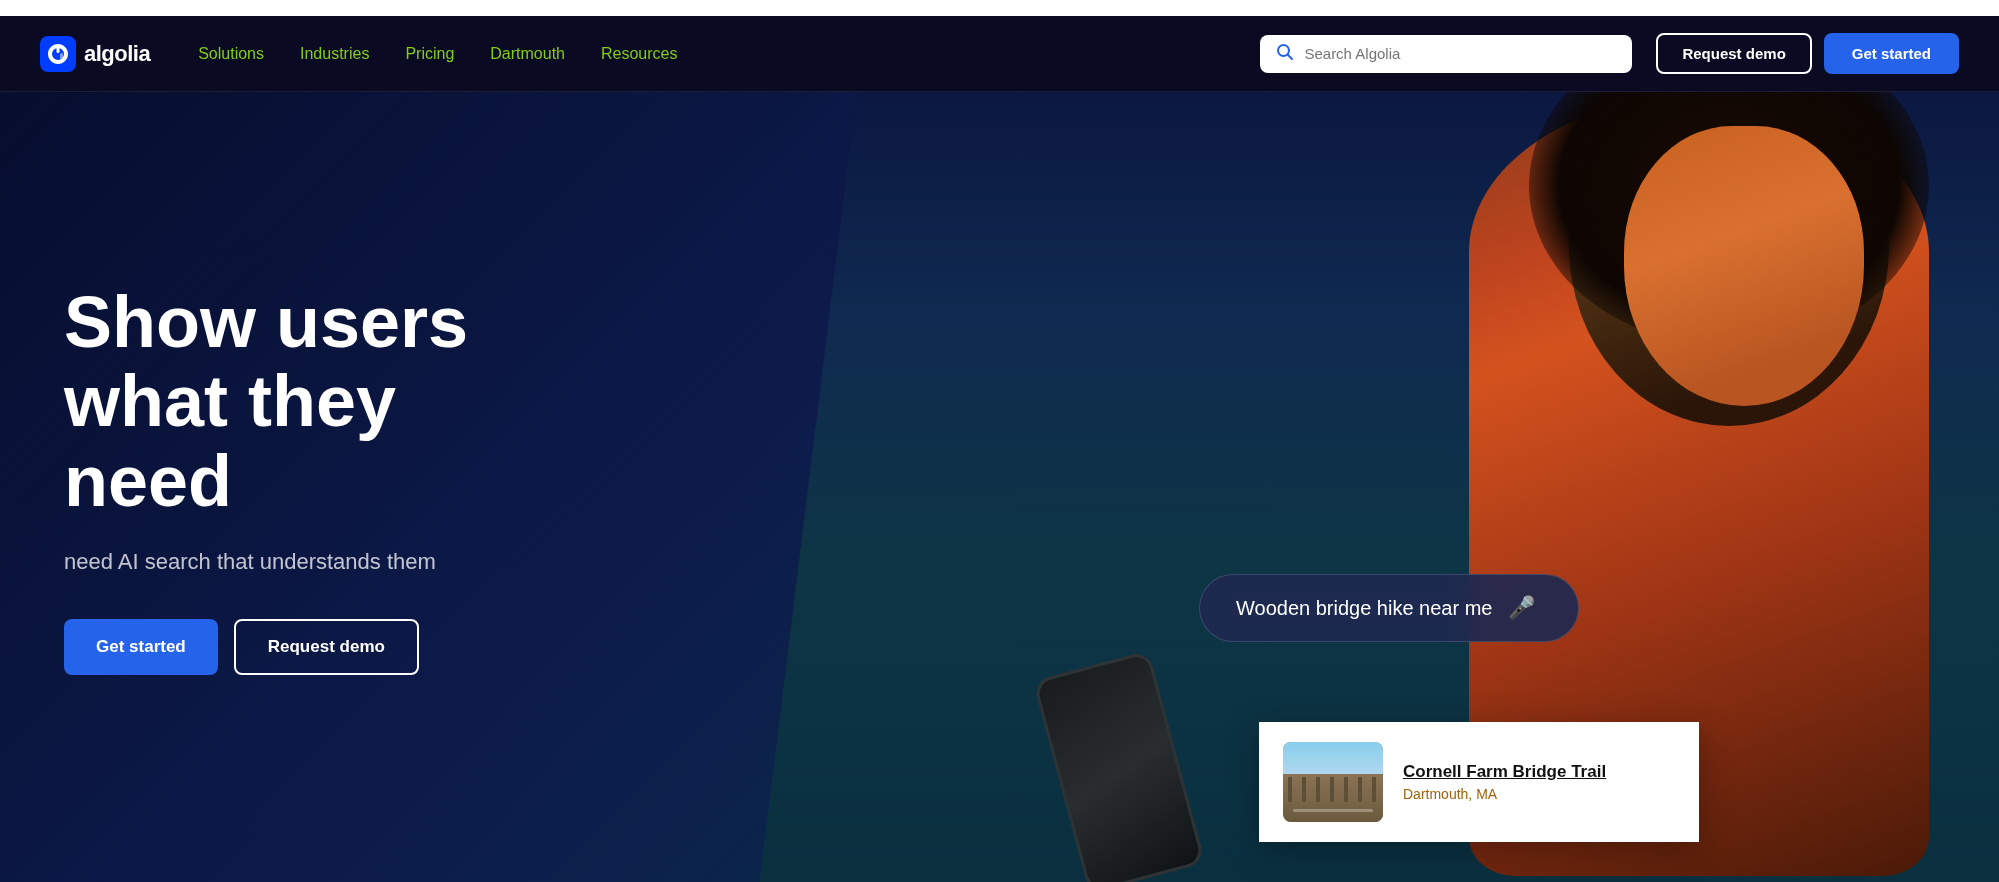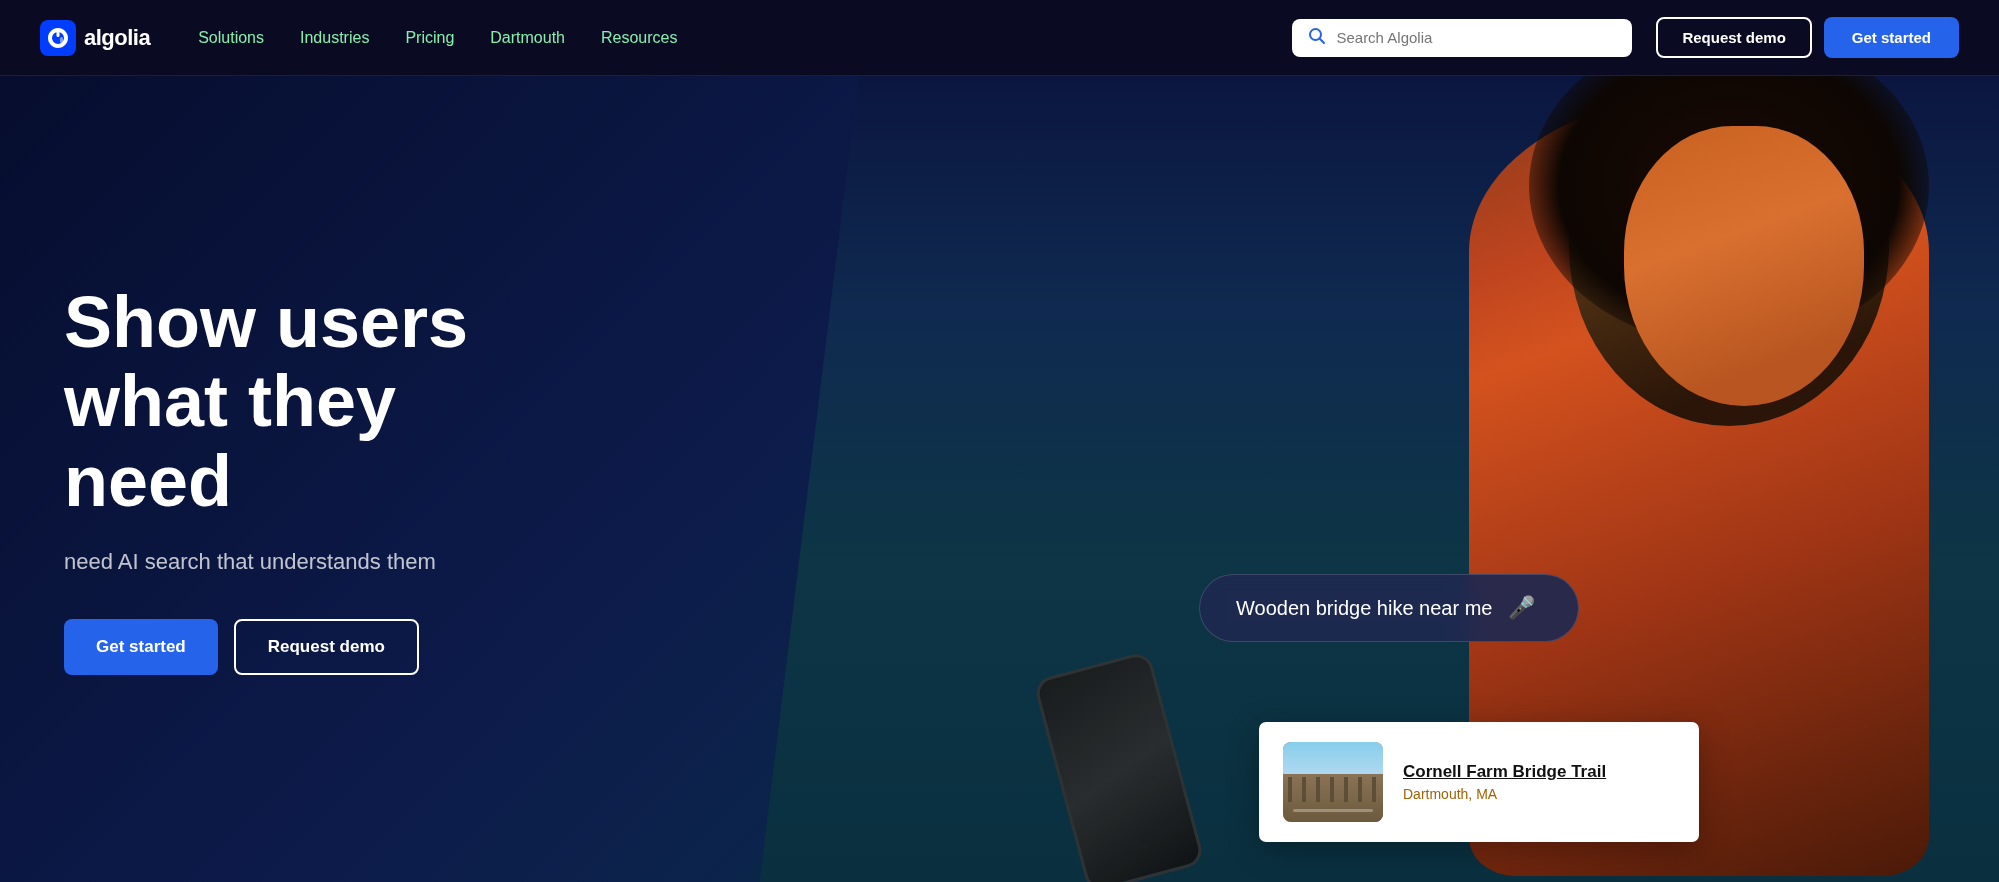--- a/index.html
+++ b/index.html
@@ -1,21 +1,21 @@
 <!DOCTYPE html>
 <html><head>
   <meta charset="utf-8">
   <style>
     * { margin: 0; padding: 0; box-sizing: border-box; }
     body { font-family: -apple-system, BlinkMacSystemFont, 'Segoe UI', sans-serif; overflow-x: hidden; }
 
     
     .navbar {
       position: fixed;
-      top: 0; left: 0; right: 0;
+      top: 16px; left: 0; right: 0;
       height: 76px;
       background: #0a0a23;
       display: flex;
       align-items: center;
       padding: 0 40px;
       z-index: 100;
       border-bottom: 1px solid rgba(255,255,255,0.08);
     }
     .logo-area {
       display: flex;
@@ -34,34 +34,34 @@
       font-weight: 700;
       letter-spacing: -0.5px;
     }
     .nav-links {
       display: flex;
       align-items: center;
       gap: 36px;
       flex: 1;
     }
     .nav-link {
-      color: #86efac;
+      color: #84cc16;
       font-size: 16px;
       font-weight: 500;
       text-decoration: none;
       cursor: pointer;
       white-space: nowrap;
     }
     .search-bar {
       display: flex;
       align-items: center;
       background: #fff;
       border-radius: 8px;
       padding: 8px 16px;
-      width: 340px;
+      width: 372px;
       margin: 0 24px;
       flex-shrink: 0;
     }
     .search-bar input {
       border: none;
       outline: none;
       font-size: 15px;
       color: #333;
       width: 100%;
       background: transparent;
@@ -243,21 +243,21 @@
       color: #f59e0b;
       font-size: 22px;
     }
 
     
     .result-card {
       position: absolute;
       right: 300px;
       bottom: 40px;
       background: #fff;
-      border-radius: 7px;
+      border-radius: 0;
       padding: 20px 24px;
       display: flex;
       align-items: center;
       gap: 20px;
       min-width: 440px;
       box-shadow: 0 8px 32px rgba(0,0,0,0.3);
     }
     .result-img {
       width: 100px;
       height: 80px;

